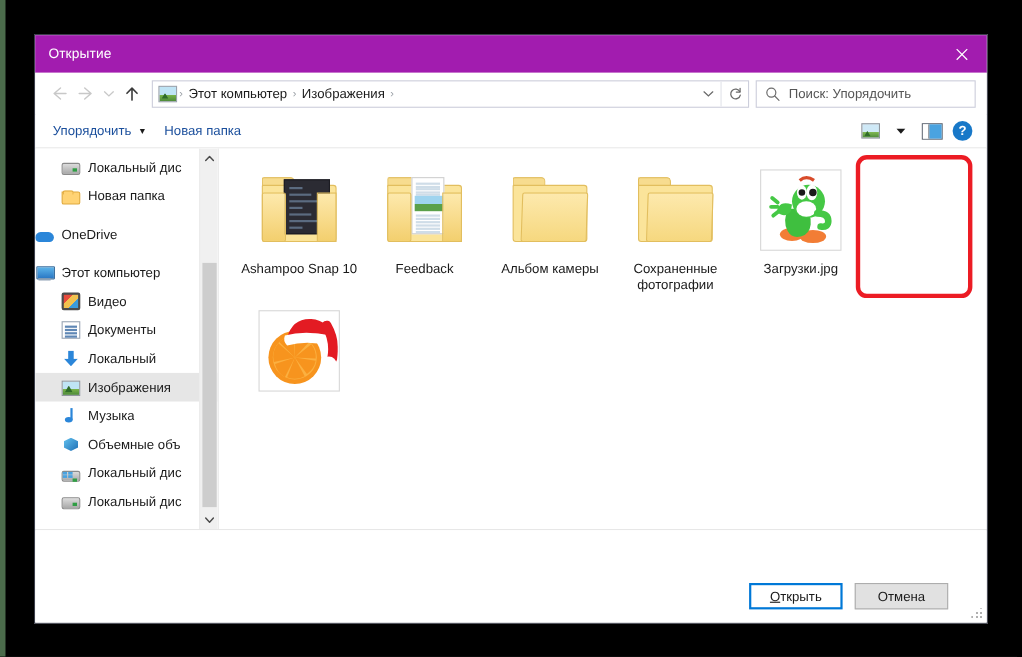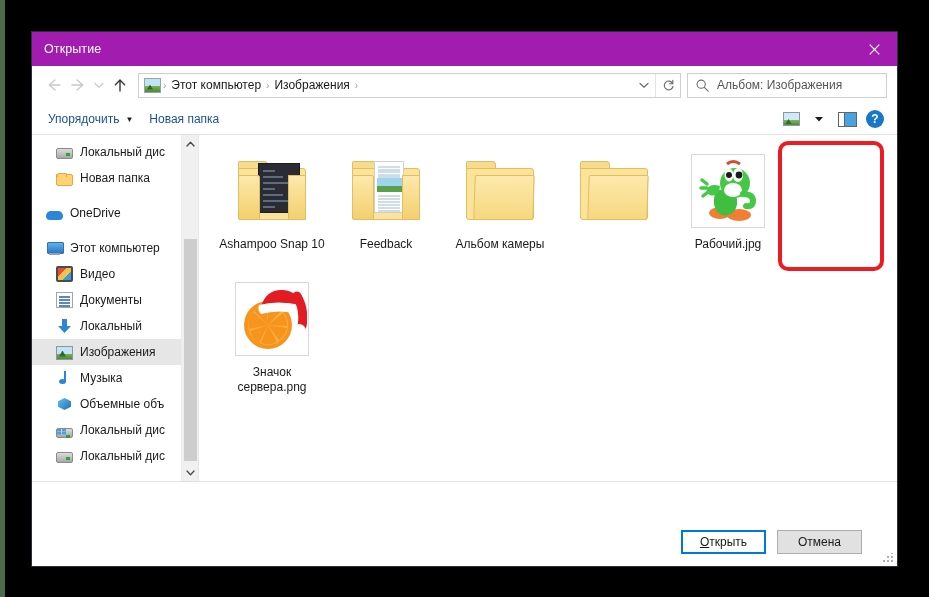--- a/index.html
+++ b/index.html
@@ -164,21 +164,21 @@
   .sidebar {
     width: 167px; flex: 0 0 167px;
     background: #ffffff;
     position: relative;
     overflow: hidden;
     border-right: 1px solid #e8e8e8;
   }
   .nav-list { padding-top: 4px; }
   .nav-item {
     height: 26px; display: flex; align-items: center;
-    padding-left: 14px; gap: 7px;
+    gap: 7px;
     white-space: nowrap; overflow: hidden;
   }
   .nav-item.indent { padding-left: 24px; }
   .nav-item.selected { background: #e6e6e6; }
   .nav-label {
     font-size: 12px; color: #1a1a1a;
     overflow: hidden; white-space: nowrap;
   }
   .nav-gap { height: 9px; }
   .ic { width: 17px; height: 16px; flex: 0 0 auto; position: relative; }
@@ -444,21 +444,21 @@
         </div>
       </div>
 
       <div class="searchbox">
         <span class="search-icon">
           <svg width="13" height="13" viewBox="0 0 13 13">
               <circle cx="5.2" cy="5.2" r="4.1" stroke="currentColor" stroke-width="1.1" fill="none"></circle>
               <path d="M8.3 8.3 L12.2 12.2" stroke="currentColor" stroke-width="1.1" stroke-linecap="round"></path>
             </svg>
         </span>
-        <span class="search-ph">Альбом: Изображения</span>
+        <span class="search-ph">Поиск: Упорядочить</span>
       </div>
     </div>
 
     <div class="cmdbar">
       <div class="cmd-item">
         <span>Упорядочить</span>
         <span class="cmd-caret">▼</span>
       </div>
       <div class="cmd-item">
         <span>Новая папка</span>
@@ -611,20 +611,21 @@
             <div class="file-label">Альбом камеры</div>
           </div>
           <div class="file-item">
             <div class="thumb">
               <div class="bigfolder">
                 <div class="tab"></div>
                 <div class="back"></div>
                 <div class="front"></div>
               </div>
             </div>
+            <div class="file-label">Сохраненные фотографии</div>
           </div>
           <div class="file-item">
             <div class="thumb">
               <div class="pic-thumb">
                 <svg width="70" height="70" viewBox="0 0 70 70">
                   <ellipse cx="27" cy="57" rx="11" ry="6" fill="#f27d35"></ellipse>
                   <ellipse cx="46" cy="59" rx="12" ry="6" fill="#f27d35"></ellipse>
                   <path d="M24 34 q-6 10 -1 20 q4 7 12 5 q8 -2 9 -11 q1 -10 -6 -15 z" fill="#3fbf3f"></path>
                   <circle cx="42" cy="27" r="15" fill="#45c845"></circle>
                   <ellipse cx="40" cy="34" rx="9" ry="7" fill="#ffffff"></ellipse>
@@ -632,21 +633,21 @@
                   <circle cx="46" cy="19" r="3.4" fill="#1a1a1a"></circle>
                   <ellipse cx="36" cy="19" rx="4.5" ry="6.5" fill="#ffffff"></ellipse>
                   <circle cx="36" cy="19" r="3" fill="#1a1a1a"></circle>
                   <path d="M27 30 q-9 -3 -12 2 q-4 5 2 7 q5 2 9 -3 z" fill="#45c845"></path>
                   <path d="M14 28 l-5 -4 M14 32 l-6 0 M15 36 l-5 4" stroke="#45c845" stroke-width="3.5" stroke-linecap="round"></path>
                   <path d="M50 38 q10 0 10 7 q0 6 -7 5" fill="none" stroke="#45c845" stroke-width="6" stroke-linecap="round"></path>
                   <path d="M34 8 q6 -5 13 0" stroke="#d84b2a" stroke-width="3" fill="none"></path>
                 </svg>
               </div>
             </div>
-            <div class="file-label">Рабочий.jpg</div>
+            <div class="file-label">Загрузки.jpg</div>
           </div>
           <div class="file-item">
             <div class="thumb">
               <div class="pic-thumb">
                 <svg width="70" height="70" viewBox="0 0 70 70">
                   <circle cx="31" cy="41" r="24" fill="#f7941e"></circle>
                   <circle cx="31" cy="41" r="20" fill="#fbb040"></circle>
                   <g fill="#f7941e">
                     <path d="M31 41 L31 22 A19 19 0 0 1 44 27 Z"></path>
                     <path d="M31 41 L46 29 A19 19 0 0 1 50 42 Z"></path>
@@ -656,21 +657,20 @@
                     <path d="M31 41 L12 45 A19 19 0 0 1 16 28 Z"></path>
                     <path d="M31 41 L17 27 A19 19 0 0 1 30 22 Z"></path>
                   </g>
                   <path d="M24 23 q5 -18 22 -17 q16 1 18 18 q-9 -6 -20 -4 q-12 2 -20 3 z" fill="#e31b23"></path>
                   <path d="M22 21 q18 -5 42 0 q2 6 -2 9 q-20 -5 -38 0 q-4 -4 -2 -9 z" fill="#ffffff"></path>
                   <path d="M60 12 q8 14 5 30" stroke="#e31b23" stroke-width="9" fill="none" stroke-linecap="round"></path>
                   <circle cx="62" cy="47" r="7" fill="#ffffff"></circle>
                 </svg>
               </div>
             </div>
-            <div class="file-label">Значок сервера.png</div>
           </div>
           <div class="redbox" style="left: 579px; top: 6px; width: 106px; height: 130px;"></div>
         </div>
     </div>
 
     <div class="bottom">
 
       <div class="btn-row">
         <div class="btn default">
             <u>О</u>

